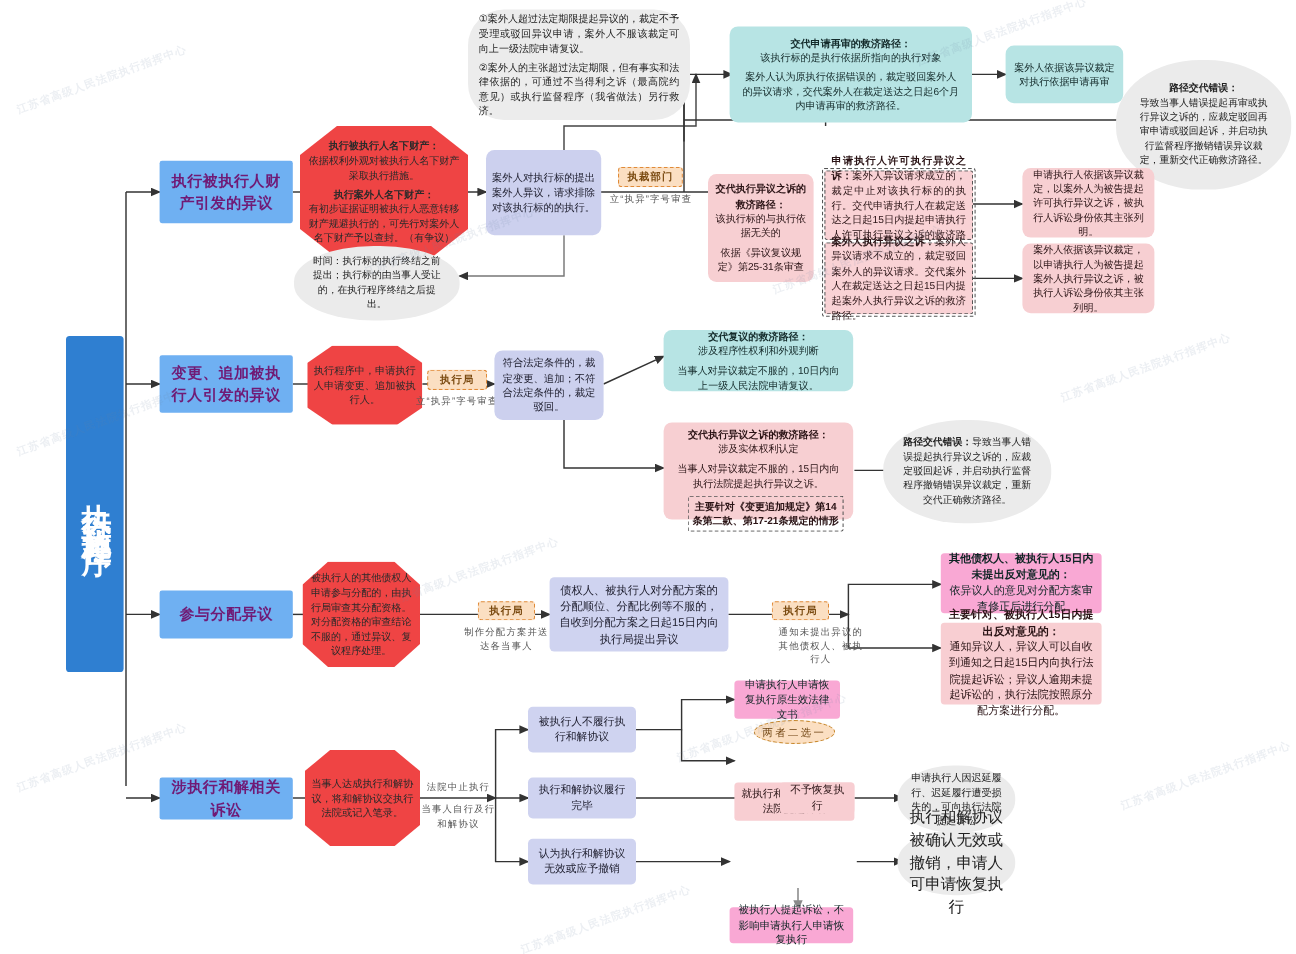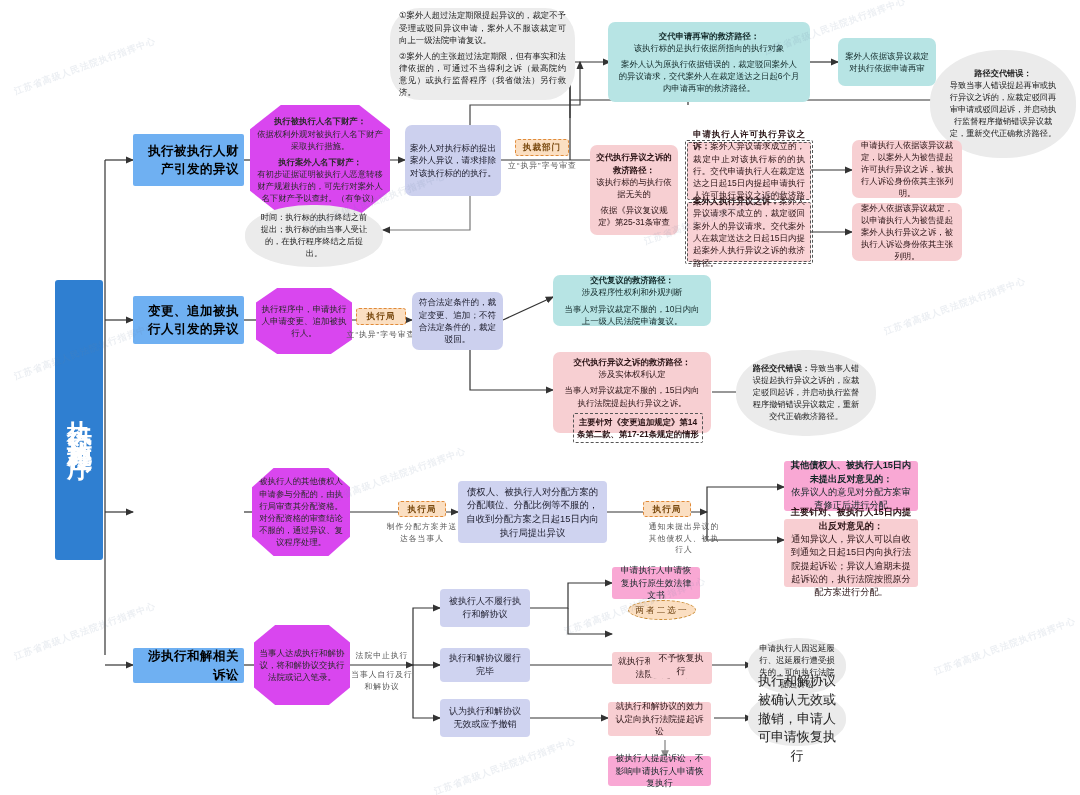--- a/index.html
+++ b/index.html
@@ -15,25 +15,25 @@
   .node{position:absolute;box-sizing:border-box;display:flex;align-items:center;justify-content:center;text-align:center;line-height:1.45;}
   .node .inner{width:100%;padding:3px 5px;box-sizing:border-box;}
 
   
   .root{
     background:#2f7fd1;color:#fff;border-radius:3px;
     writing-mode:vertical-rl;text-orientation:upright;
     font-size:25px;letter-spacing:7px;font-weight:700;
   }
   .cat{
-    background:#6fb0f2;color:#000000;border-radius:2px;
-    font-size:12.5px;font-weight:700;letter-spacing:.5px;text-align:right;
+    background:#6fb0f2;color:#701a75;border-radius:2px;
+    font-size:12.5px;font-weight:700;letter-spacing:.5px;
   }
   .oct{
-    background:#d946ef;color:#2a2a2a;font-size:8.4px;
+    background:#ef4444;color:#2a2a2a;font-size:8.4px;
     clip-path:polygon(22% 0,78% 0,100% 22%,100% 78%,78% 100%,22% 100%,0 78%,0 22%);
   }
   .lav{background:#ccd0ee;color:#1c1c2c;border-radius:7px;font-size:8.6px;}
   .lav2{background:#cfd3f0;color:#1c1c2c;border-radius:4px;font-size:9.4px;}
   .teal{background:#b7e4e4;color:#132a2a;border-radius:7px;font-size:8.4px;}
   .teal-sq{background:#f9a8d4;color:#102525;border-radius:3px;font-size:9.2px;}
   .pink{background:#f7cfd2;color:#2a1315;border-radius:7px;font-size:8.4px;}
   .pink-sq{background:#f8ced2;color:#2a1315;border-radius:3px;font-size:9.2px;}
   .pinkplain{background:#f9d2d5;color:#2a1315;font-size:8.5px;border-radius:2px;}
   .cloud{background:#ebebeb;color:#222;border-radius:48%;font-size:8.2px;}
@@ -241,20 +241,23 @@
       <div class="subdash" style="margin-top:4px;padding:2px 3px;font-weight:700;margin-left:12px;">主要针对《变更追加规定》第14条第二款、第17-21条规定的情形</div>
     </div>
   </div>
 
   <div class="node cloud" style="left:736px;top:350px;width:140px;height:86px;">
     <div class="inner" style="padding:0 15px;">
       <span class="ttl" style="display:inline">路径交代错误：</span><span>导致当事人错误提起执行异议之诉的，应裁定驳回起诉，并启动执行监督程序撤销错误异议裁定，重新交代正确救济路径。</span>
     </div>
   </div>
 
+  <div class="node cat" style="left:133px;top:492px;width:111px;height:40px;">
+    <div class="inner">参与分配异议</div>
+  </div>
 
   <div class="node oct" style="left:252px;top:468px;width:98px;height:88px;font-size:8.4px;">
     <div class="inner">被执行人的其他债权人申请参与分配的，由执行局审查其分配资格。对分配资格的审查结论不服的，通过异议、复议程序处理。</div>
   </div>
 
   <div class="node dashbox" style="left:398px;top:501px;width:48px;height:16px;">
     <div class="inner">执行局</div>
   </div>
   <div class="capt" style="left:386px;top:521px;width:72px;">制作分配方案并送达各当事人</div>
 
@@ -312,23 +315,20 @@
     <div class="inner">就执行和解协议向执行法院提起诉讼</div>
   </div>
 
   <div class="node pink-sq" style="left:650px;top:652px;width:62px;height:26px;font-size:9px;">
     <div class="inner">不予恢复执行</div>
   </div>
   <div class="node cloud" style="left:748px;top:638px;width:98px;height:56px;font-size:8.4px;">
     <div class="inner" style="padding:0 9px;">申请执行人因迟延履行、迟延履行遭受损失的，可向执行法院提起诉讼</div>
   </div>
 
-  <div class="node pink-sq" style="left:608px;top:702px;width:103px;height:34px;font-size:8.8px;">
-    <div class="inner">就执行和解协议的效力认定向执行法院提起诉讼</div>
-  </div>
   <div class="node cloud" style="left:748px;top:692px;width:98px;height:54px;font-size:13px;text-align:center;">
     <div class="inner" style="padding:0 9px;">执行和解协议被确认无效或撤销，申请人可申请恢复执行</div>
   </div>
   <div class="node teal-sq" style="left:608px;top:756px;width:103px;height:30px;font-size:8.8px;">
     <div class="inner">被执行人提起诉讼，不影响申请执行人申请恢复执行</div>
   </div>
 
   <div class="wm" style="left:10px;top:60px;">江苏省高级人民法院执行指挥中心</div>
   <div class="wm" style="left:10px;top:345px;">江苏省高级人民法院执行指挥中心</div>
   <div class="wm" style="left:10px;top:625px;">江苏省高级人民法院执行指挥中心</div>

